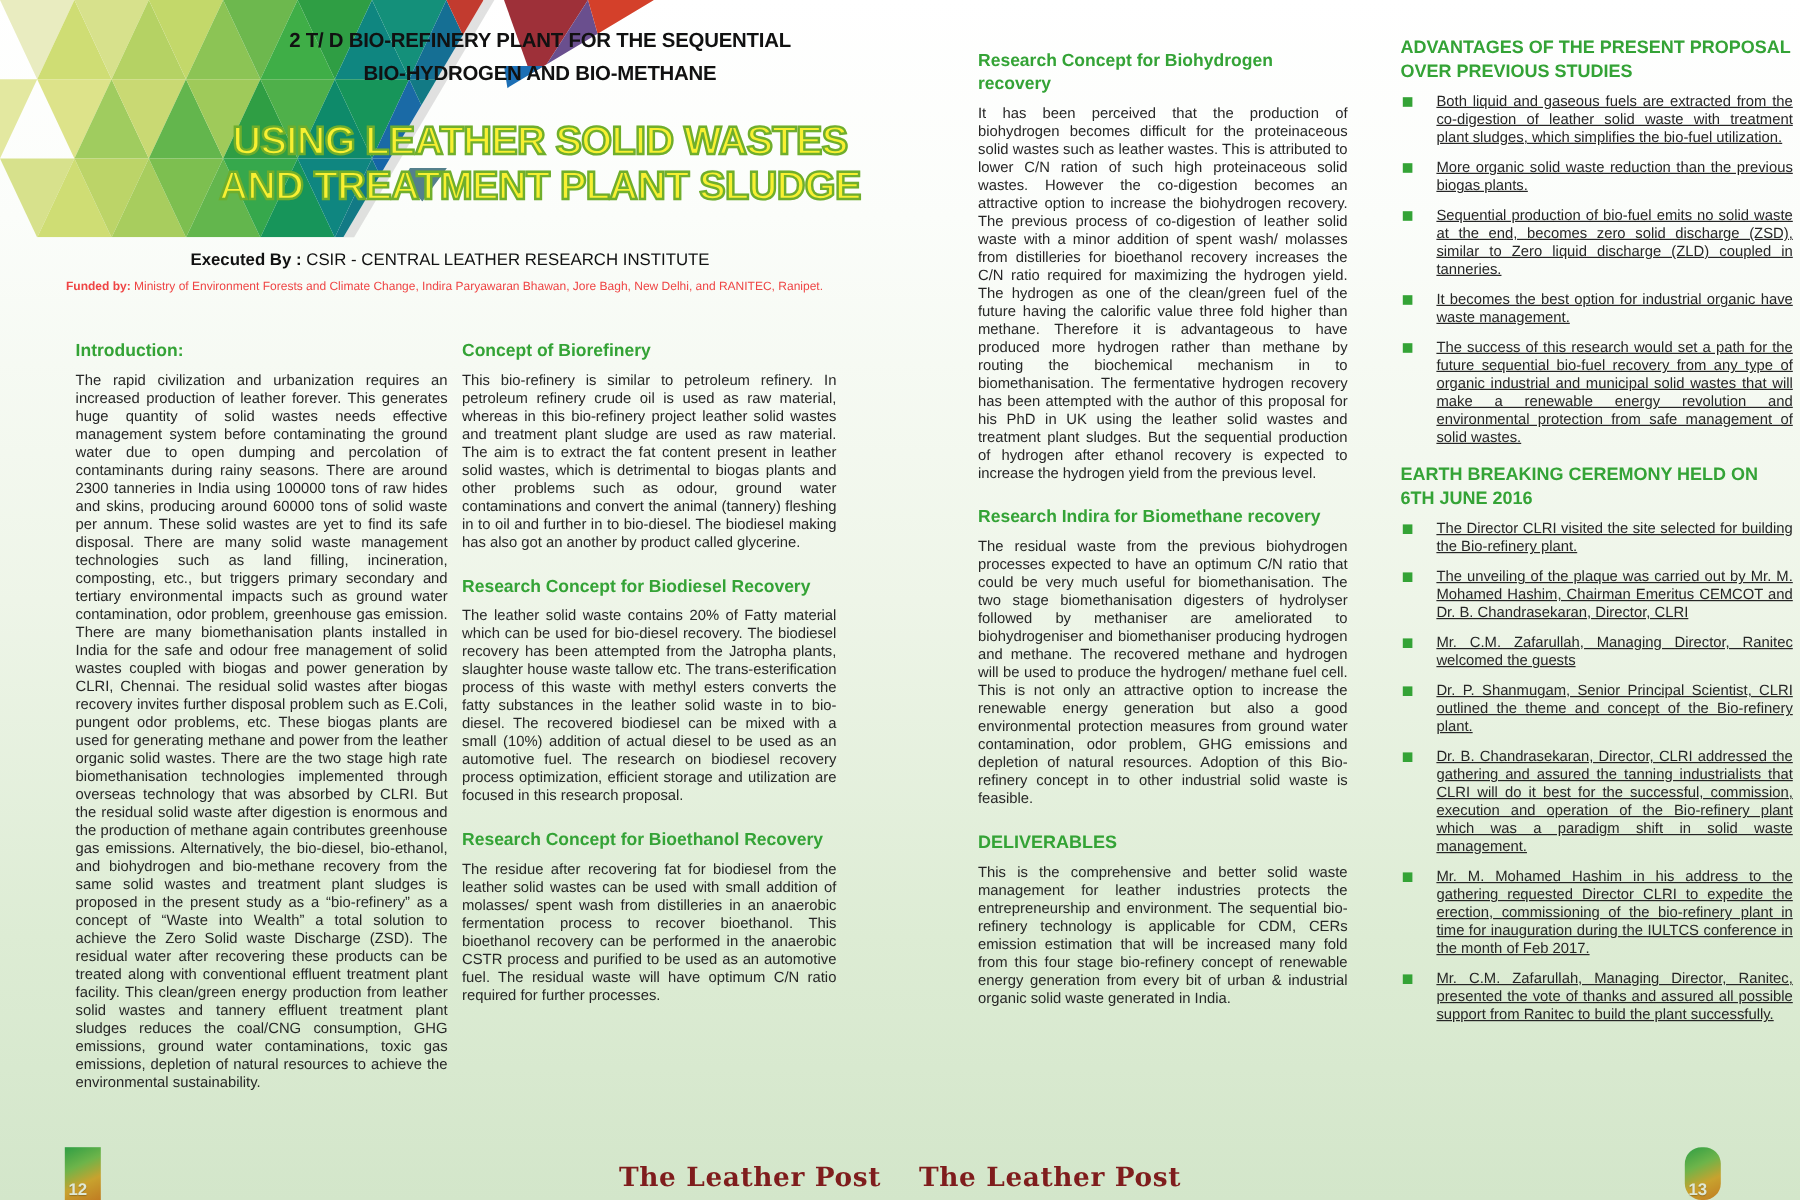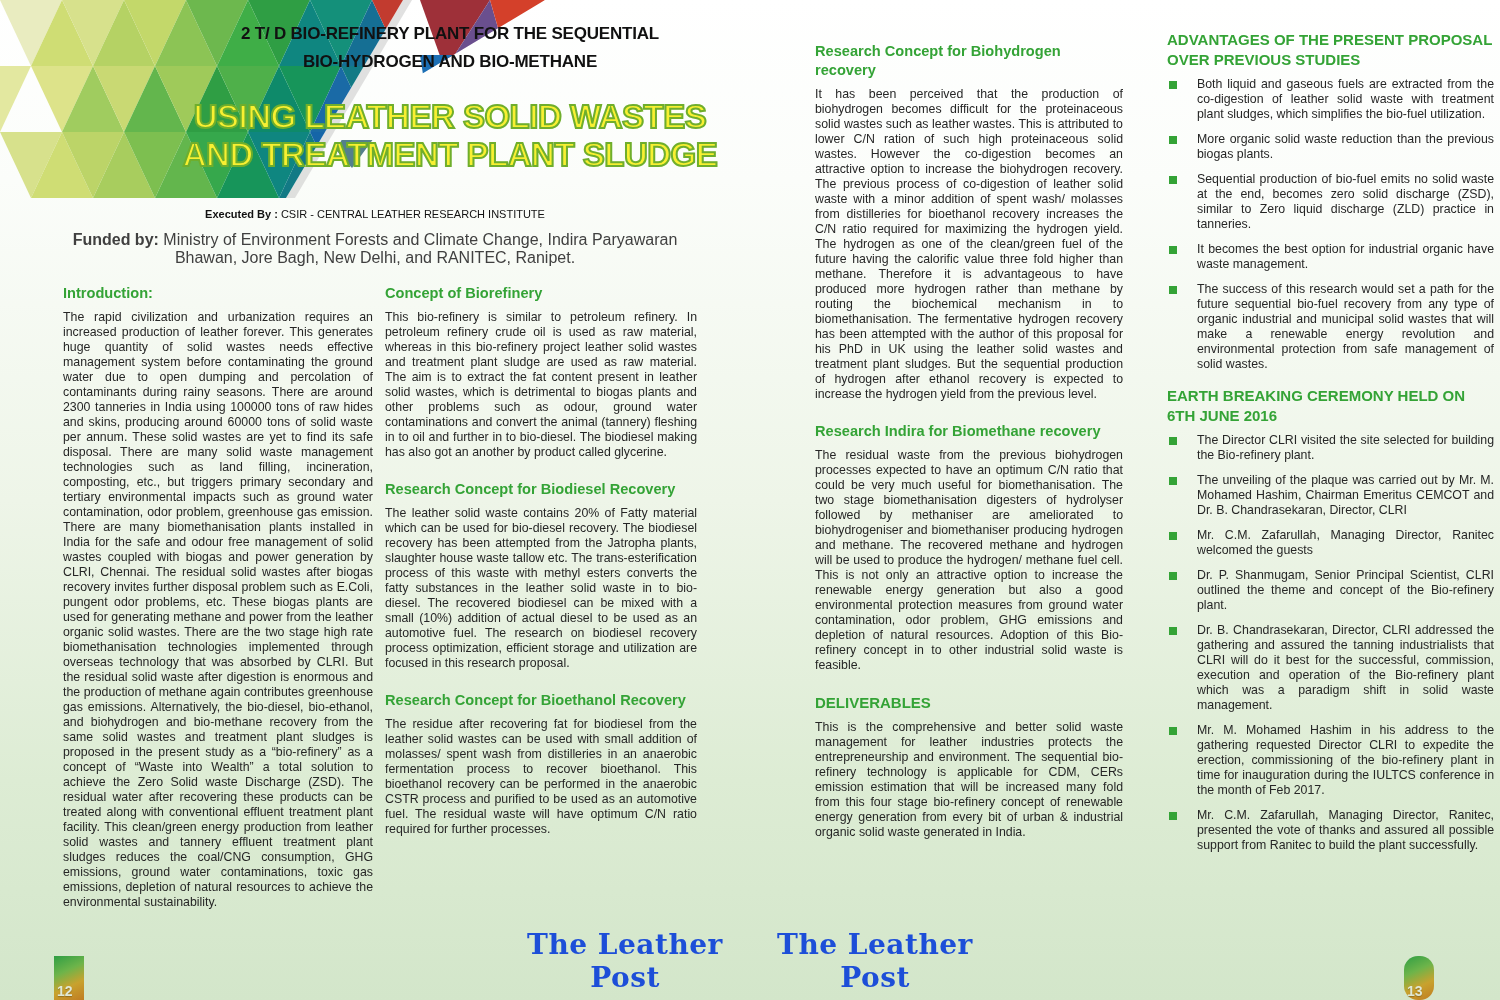--- a/index.html
+++ b/index.html
@@ -18,50 +18,50 @@
     letter-spacing:-0.2px;
   }
   .hdr-highlight{
     left:150px;top:98px;width:600px;text-align:center;
     font-weight:700;font-size:33px;line-height:38px;letter-spacing:-0.5px;
     color:#f8f032;-webkit-text-stroke:2px #6fae2c;
     text-shadow:0 0 1px #4f9a28;
   }
   .exec-line{
     left:75px;top:208px;width:600px;text-align:center;
-    font-size:11px;color:#111;
+    font-size:14px;color:#111;
   }
   .fund-line{
-    left:55px;top:231px;width:640px;text-align:center;
-    font-size:16px;line-height:18px;color:#404040;
+    left:55px;top:231px;width:640px;text-align:left;
+    font-size:10px;line-height:18px;color:#ef4444;
   }
   .b{font-weight:700;}
   
   .col{color:#262626;font-size:12.35px;line-height:15px;}
   .col1{left:63px;top:284px;width:310px;}
   .col2{left:385px;top:284px;width:312px;}
   .col3{left:815px;top:42px;width:308px;}
   .col4{left:1135px;top:30px;width:327px;margin-left:32px;}
   h3.sec{
     margin:0 0 7px 0;color:#34a336;font-size:14.6px;line-height:19px;font-weight:700;
   }
   h3.sec.caps{font-size:15px;line-height:20px;}
   .body-text{margin:0 0 20px 0;text-align:justify;}
   .section{margin-bottom:2px;}
   
   ul.bullets{list-style:none;margin:0 0 14px 0;padding:0;}
   ul.bullets li{
-    display:flex;align-items:flex-start;margin:0 0 10px 0;text-align:justify;
+    display:flex;align-items:flex-start;margin:0 0 10px 0;text-align:justify;text-decoration:underline;
   }
   .sq{flex:0 0 8px;width:8px;height:8px;background:#34a336;margin:4px 20px 0 2px;}
   
   .post-title{
     bottom:6px;width:260px;text-align:center;
-    font-family:"DejaVu Serif",serif;font-weight:700;font-size:28px;
-    color:#1d4ed8;letter-spacing:0.5px;
+    font-family:"DejaVu Serif",serif;font-weight:700;font-size:22px;
+    color:#7f1d1d;letter-spacing:0.5px;
   }
   .post-left{left:495px;}
   .post-right{left:745px;}
   .page-tab{
     top:956px;width:30px;height:44px;
     background:linear-gradient(155deg,#2f9e44 0%,#6db44a 35%,#c8a22e 65%,#c07c22 100%);
   }
   .tab-left{left:54px;}
   .tab-right{left:1404px;border-radius:14px;}
   .page-num{
@@ -197,21 +197,21 @@
       <li>
           <span class="sq"></span>
           <span>Both liquid and gaseous fuels are extracted from the co-digestion of leather solid waste with treatment plant sludges, which simplifies the bio-fuel utilization.</span>
         </li>
       <li>
           <span class="sq"></span>
           <span>More organic solid waste reduction than the previous biogas plants.</span>
         </li>
       <li>
           <span class="sq"></span>
-          <span>Sequential production of bio-fuel emits no solid waste at the end, becomes zero solid discharge (ZSD), similar to Zero liquid discharge (ZLD) practice in tanneries.</span>
+          <span>Sequential production of bio-fuel emits no solid waste at the end, becomes zero solid discharge (ZSD), similar to Zero liquid discharge (ZLD) coupled in tanneries.</span>
         </li>
       <li>
           <span class="sq"></span>
           <span>It becomes the best option for industrial organic have waste management.</span>
         </li>
       <li>
           <span class="sq"></span>
           <span>The success of this research would set a path for the future sequential bio-fuel recovery from any type of organic industrial and municipal solid wastes that will make a renewable energy revolution and environmental protection from safe management of solid wastes.</span>
         </li>
     </ul>

